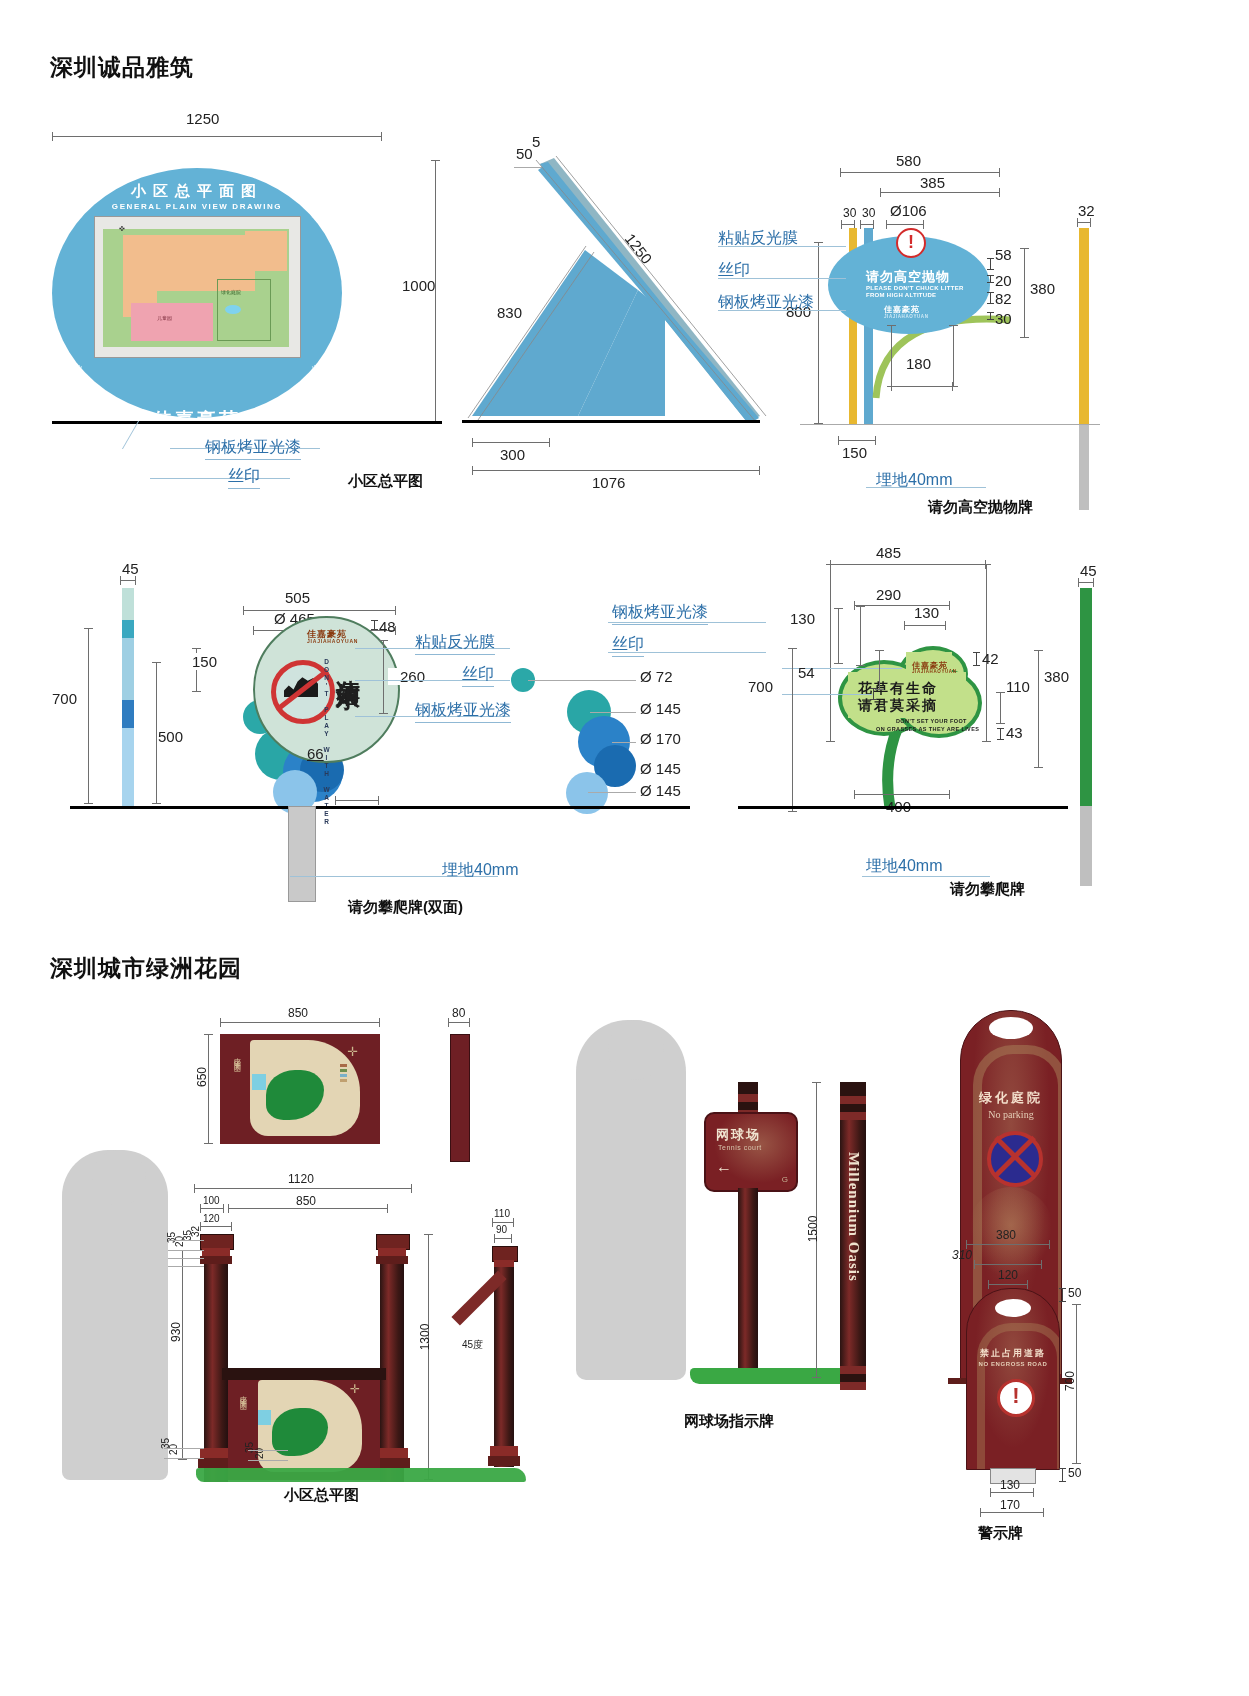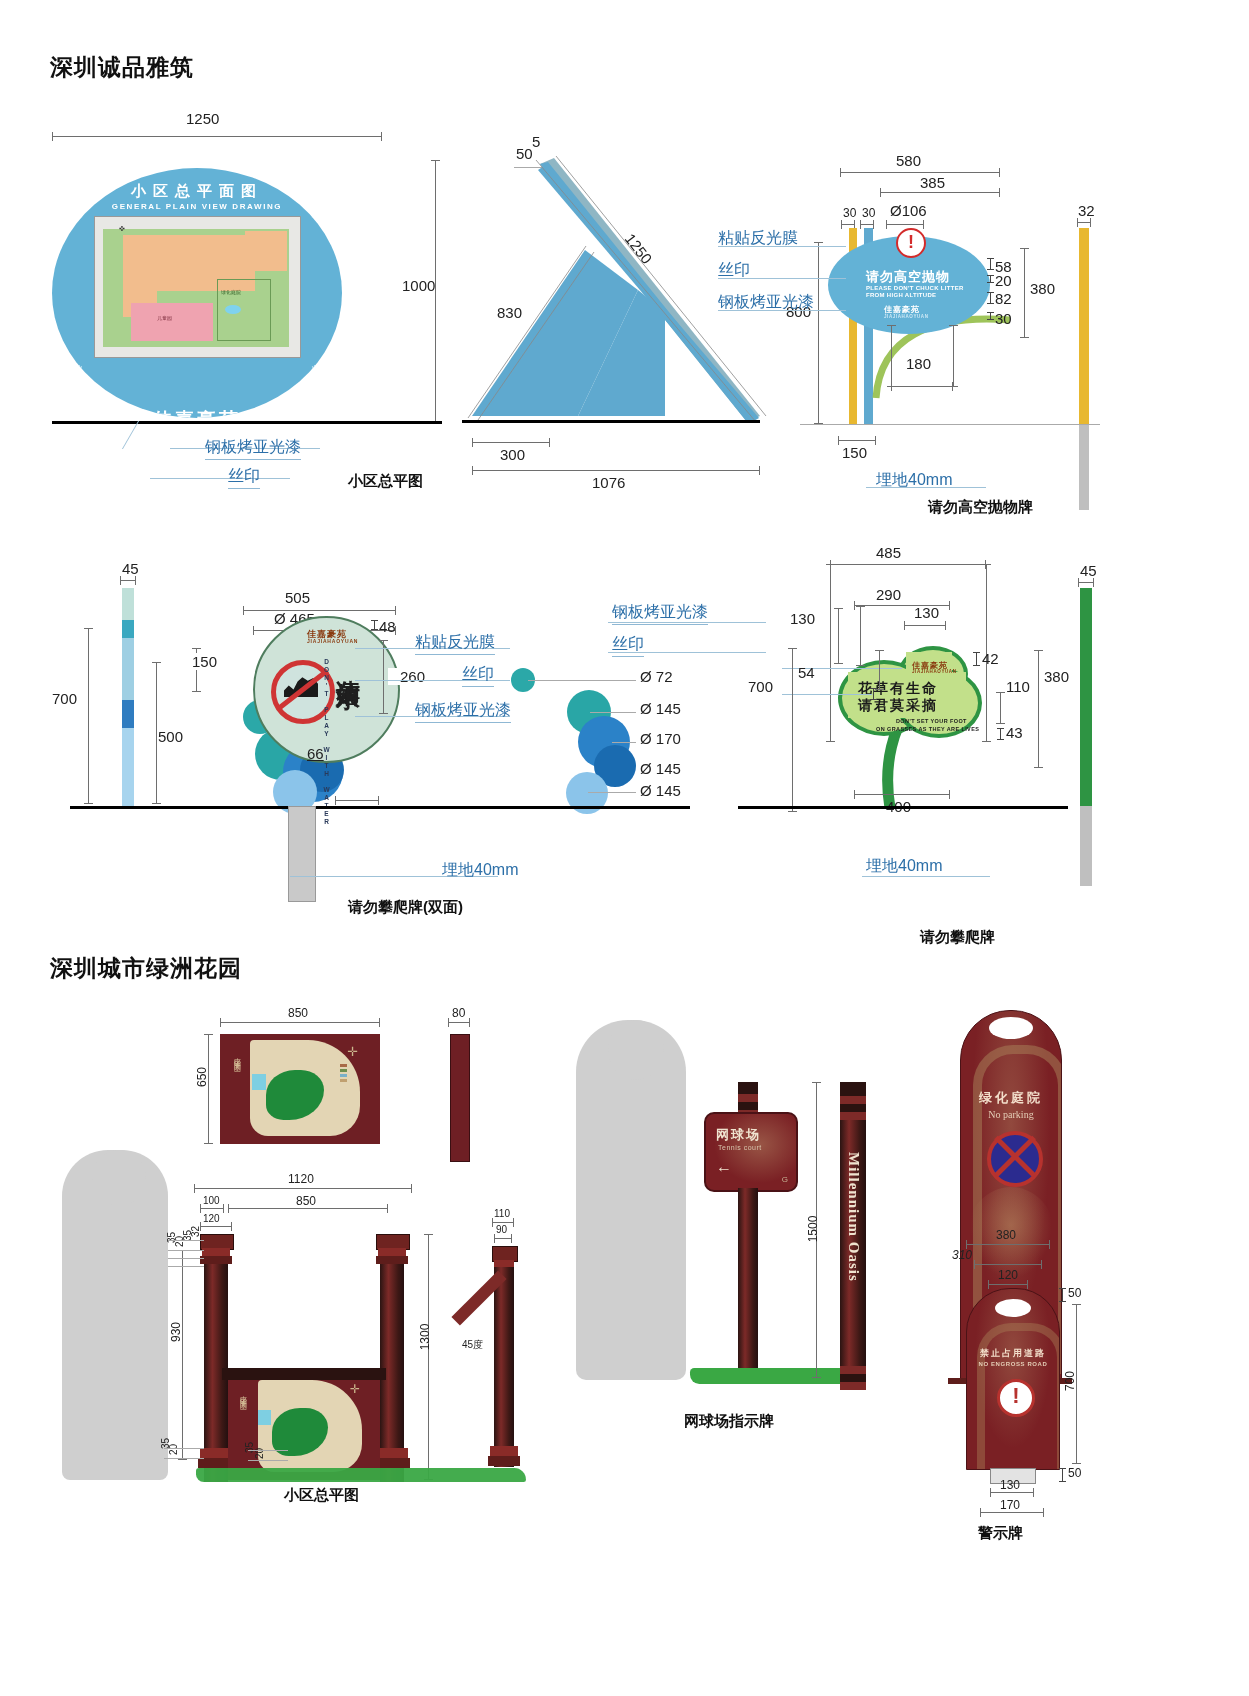--- a/index.html
+++ b/index.html
@@ -163,21 +163,21 @@
 <div class="abs t3b" style="left:866px;top:292px;">FROM HIGH ALTITUDE</div>
 <div class="abs t3c" style="left:884px;top:304px;">佳嘉豪苑</div>
 <div class="abs t3d" style="left:884px;top:314px;">JIAJIAHAOYUAN</div>
 
 <div class="abs dimbarV" style="left:891px;top:325px;height:62px;"></div>
 <div class="abs dimbarV" style="left:953px;top:325px;height:62px;"></div>
 <div class="abs dimbar" style="left:891px;top:386px;width:62px;"></div>
 <div class="abs dim" style="left:906px;top:355px;">180</div>
 
 <div class="abs tickI" style="left:990px;top:258px;height:12px;"></div>
-<div class="abs dim" style="left:995px;top:258px;text-align:center;">58</div>
+<div class="abs dim" style="left:995px;top:246px;text-align:center;">58</div>
 <div class="abs tickI" style="left:990px;top:275px;height:8px;"></div>
 <div class="abs dim" style="left:995px;top:272px;">20</div>
 <div class="abs tickI" style="left:990px;top:292px;height:12px;"></div>
 <div class="abs dim" style="left:995px;top:290px;">82</div>
 <div class="abs tickI" style="left:990px;top:312px;height:8px;"></div>
 <div class="abs dim" style="left:995px;top:310px;">30</div>
 
 <div class="abs dimbarV" style="left:1024px;top:248px;height:90px;"></div>
 <div class="abs dim" style="left:1030px;top:280px;">380</div>
 
@@ -331,21 +331,21 @@
 <div class="abs dim" style="left:748px;top:678px;">700</div>
 
 <div class="abs dim" style="left:1080px;top:562px;">45</div>
 <div class="abs dimbar" style="left:1078px;top:582px;width:16px;"></div>
 <div class="abs" style="left:1080px;top:588px;width:12px;height:218px;background:#2e9443;"></div>
 <div class="abs" style="left:1080px;top:806px;width:12px;height:80px;background:#bfbfbf;"></div>
 
 <div class="abs ground" style="left:738px;top:806px;width:330px;"></div>
 <div class="abs gline" style="left:862px;top:876px;width:128px;"></div>
 <div class="abs lead" style="left:866px;top:856px;">埋地40mm</div>
-<div class="abs cap" style="left:920px;top:880px;margin-top:48px;">请勿攀爬牌</div>
+<div class="abs cap" style="left:950px;top:880px;">请勿攀爬牌</div>
 
 <div class="abs sect-title" style="left:50px;top:953px;">深圳城市绿洲花园</div>
 
 <div class="abs dimbar" style="left:220px;top:1022px;width:160px;"></div>
 <div class="abs dim sm" style="left:288px;top:1006px;">850</div>
 <div class="abs dimbarV" style="left:208px;top:1034px;height:110px;"></div>
 <div class="abs dim sm" style="left:192px;top:1070px;transform:rotate(-90deg);">650</div>
 
 <div class="abs redmap" style="left:220px;top:1034px;width:160px;height:110px;">
   <div class="mapcream" style="left:30px;top:6px;width:110px;height:96px;border-radius:4px 52px 30px 18px;"></div>

